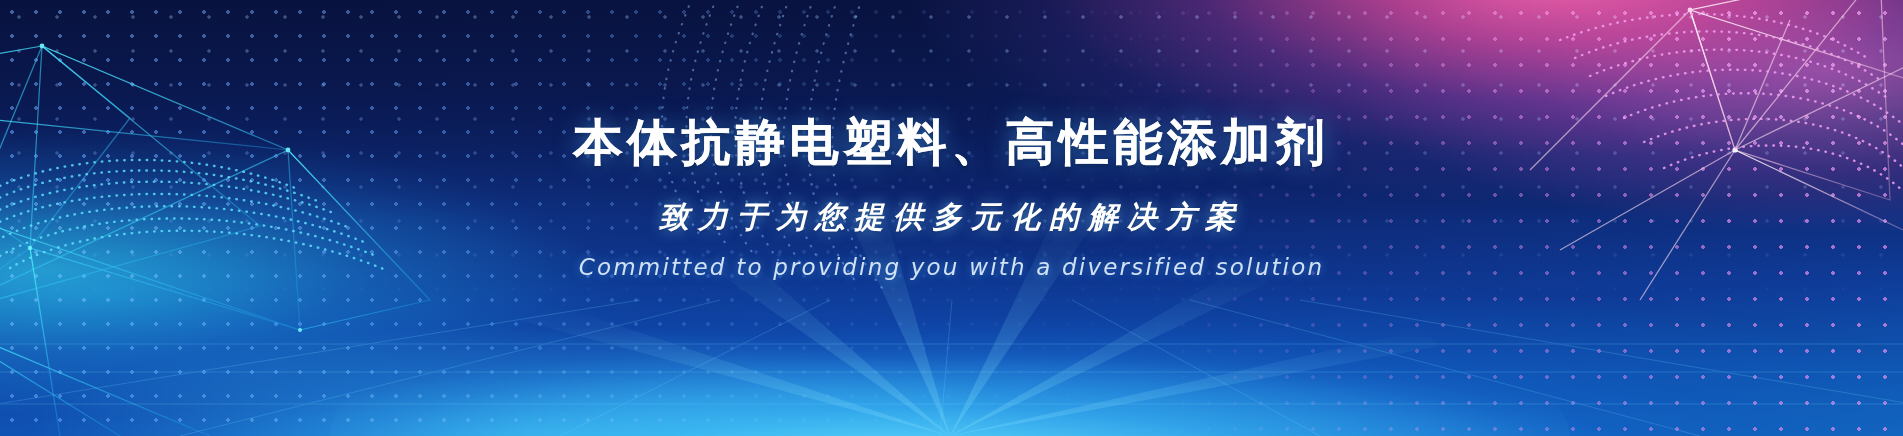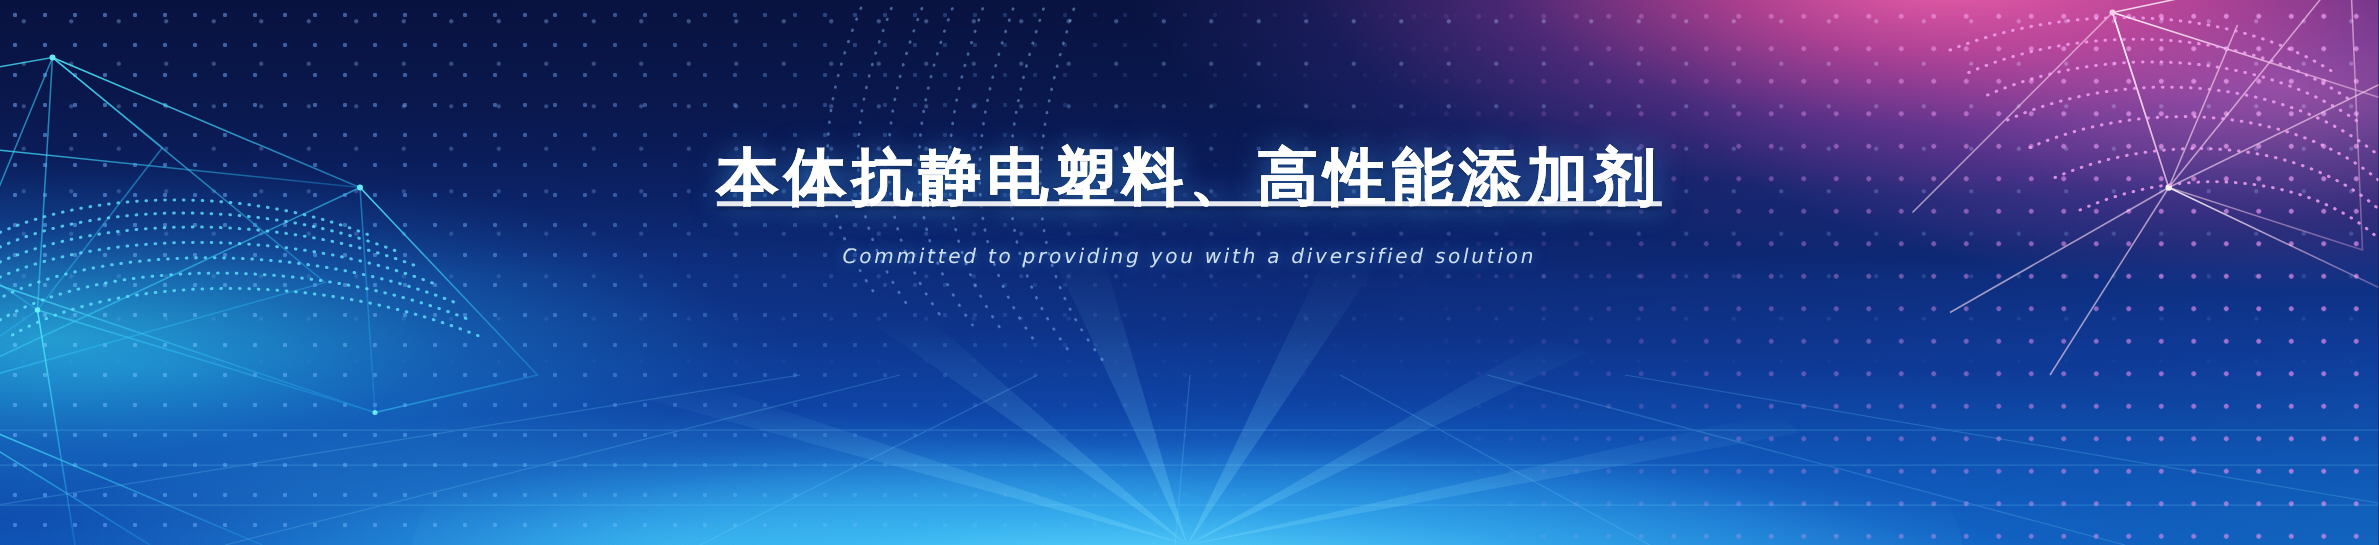--- a/index.html
+++ b/index.html
@@ -66,40 +66,39 @@
   .text-wrap{
     position:absolute;left:0;right:0;top:0;bottom:0;
     display:flex;flex-direction:column;align-items:center;
     padding-top:118px;
   }
   .headline{
     font-size:49px;font-weight:bold;color:#ffffff;letter-spacing:5px;
     line-height:1;
     text-shadow:0 0 22px rgba(80,180,255,0.55), 0 2px 4px rgba(4,16,60,0.85);
     white-space:nowrap;
-    text-decoration:underline;
     -webkit-text-stroke:0.6px rgba(255,255,255,0.9);
   }
   .subline{
     margin-top:33px;
     font-size:25px;color:#ffffff;letter-spacing:2.5px;white-space:nowrap;
     text-shadow:0 0 12px rgba(70,170,255,0.55), 0 1px 3px rgba(4,16,60,0.7);
   }
   .subline .chev{color:#cfe4ff;letter-spacing:1px;font-size:22px;opacity:.95;}
   .scriptline{
     margin-top:30px;
     font-family:"DejaVu Serif","Liberation Serif",serif;
     font-style:italic;font-weight:bold;
     font-size:30px;color:#ffffff;letter-spacing:9px;white-space:nowrap;
     text-shadow:0 0 14px rgba(120,210,255,0.6), 0 1px 3px rgba(4,20,70,0.6);
   }
   .engline{
-    margin-top:28px;
+    margin-top:16px;
     font-family:"DejaVu Sans","Liberation Sans",sans-serif;
-    font-style:italic;font-size:16px;letter-spacing:2.2px;
+    font-style:italic;font-size:23px;letter-spacing:2.2px;
     color:rgba(228,243,255,0.9);white-space:nowrap;
     text-shadow:0 0 10px rgba(90,190,255,0.5);
   }
 </style>
 </head>
 <body>
 
 <div id="banner">
 
   <div class="layer bg-base"></div>
@@ -223,17 +222,18 @@
       <polygon points="950,436 1420,330 1440,346"></polygon>
     </g>
     <ellipse cx="950" cy="440" rx="620" ry="180" fill="url(#botGlow)" opacity="0.8"></ellipse>
   </svg>
 
   <div class="text-wrap">
 
     <div class="headline">本体抗静电塑料、高性能添加剂</div>
 
 
+    <div class="scriptline">致力于为您提供多元化的解决方案</div>
 
     <div class="engline">Committed to providing you with a diversified solution</div>
   </div>
 
 </div>
 
 </body></html>

